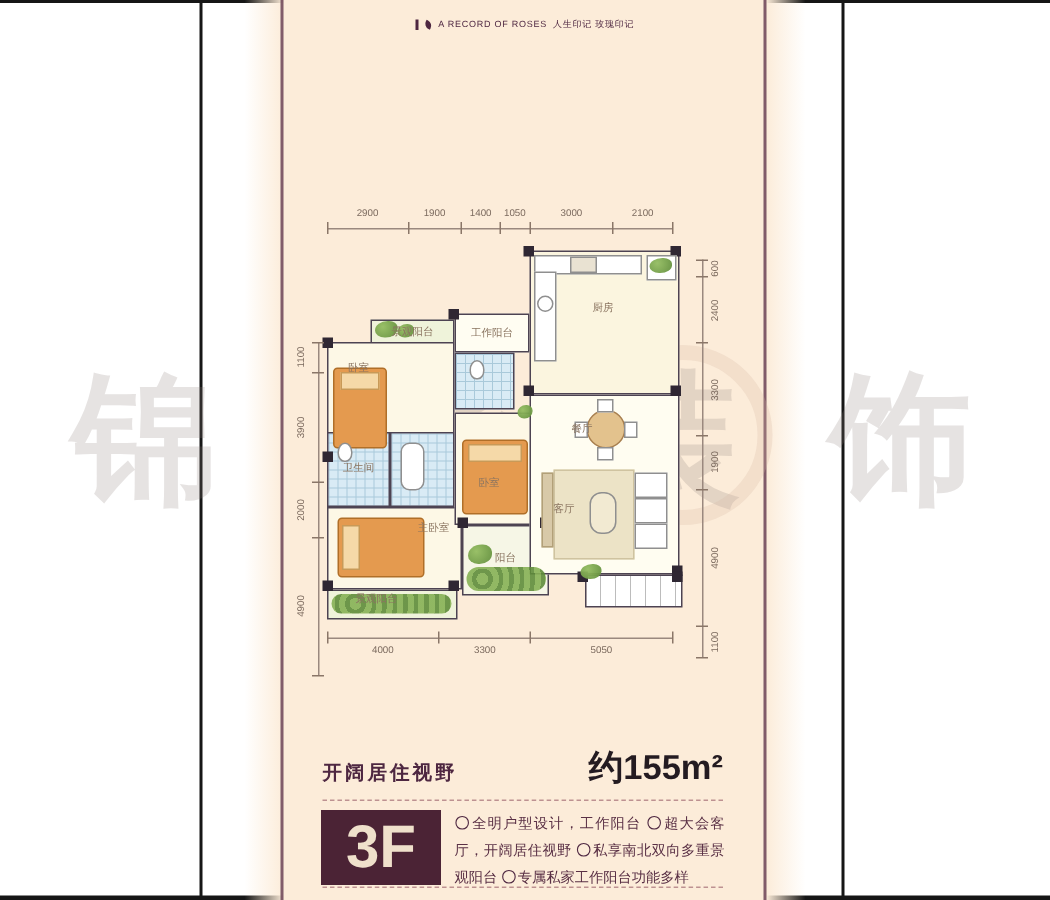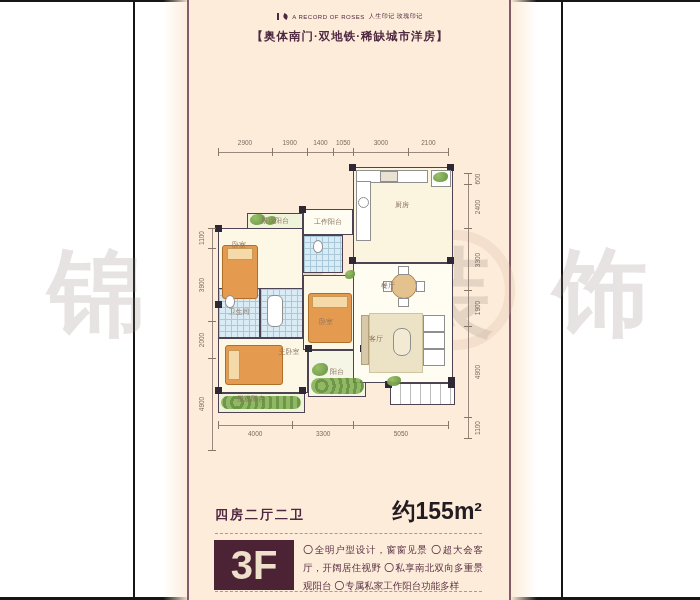--- a/index.html
+++ b/index.html
@@ -77,21 +77,20 @@
     <div class="" style="left: 553px;">饰</div>
   </div>
 
 <div id="brand">
   <div class="tagline">
     <span class="tag-bar"></span>
     <span class="leaf" style="width:5px;height:5px;margin-bottom:0;"></span>
     <span>A RECORD OF ROSES</span>
     <span>人生印记 玫瑰印记</span>
   </div>
-  <div class="subtitle">【奥体南门·双地铁·稀缺城市洋房】</div>
 </div>
 
 <div id="plan">
 
   <div class="emblem" style="left:200px;top:105px;width:100px;height:100px;"></div>
 
   <div class="room" style="left:158px;top:42px;width:100px;height:96px;background:#fbf5df;"></div>
   <div class="room" style="left:108px;top:84px;width:50px;height:26px;background:#fffdf2;border-width:1.2px;"></div>
   <div class="room" style="left:52px;top:88px;width:56px;height:17px;background:#eff3da;border-width:1.2px;"></div>
   <div class="room" style="left:23px;top:103px;width:85px;height:77px;"></div>
@@ -214,18 +213,18 @@
     <div class="room-label" style="left: 44px; top: 120px;">卧室</div>
     <div class="room-label" style="left: 44px; top: 187px;">卫生间</div>
     <div class="room-label" style="left: 193px; top: 161px;">餐厅</div>
     <div class="room-label" style="left: 131px; top: 197px;">卧室</div>
     <div class="room-label" style="left: 181px; top: 214px;">客厅</div>
     <div class="room-label" style="left: 94px; top: 227px;">主卧室</div>
     <div class="room-label" style="left: 142px; top: 247px;">阳台</div>
     <div class="room-label" style="left: 56px; top: 274px;">景观阳台</div>
   </div>
 
-<div id="layout-type">四房二厅二卫</div>
+<div id="layout-type">开阔居住视野</div>
 <div id="area">约155m²</div>
 <div class="dash" style="top:533px;"></div>
 <div id="floor-box">3F</div>
-<p id="features"><span class="bul">〇</span><span>全明户型设计，窗窗见景 </span><span class="bul">〇</span><span>超大会客厅，开阔居住视野 </span><span class="bul">〇</span><span>私享南北双向多重景观阳台 </span><span class="bul">〇</span><span>专属私家工作阳台功能多样 </span></p>
+<p id="features"><span class="bul">〇</span><span>全明户型设计，工作阳台 </span><span class="bul">〇</span><span>超大会客厅，开阔居住视野 </span><span class="bul">〇</span><span>私享南北双向多重景观阳台 </span><span class="bul">〇</span><span>专属私家工作阳台功能多样 </span></p>
 <div class="dash" style="top:591px;"></div>
 
 </body></html>

